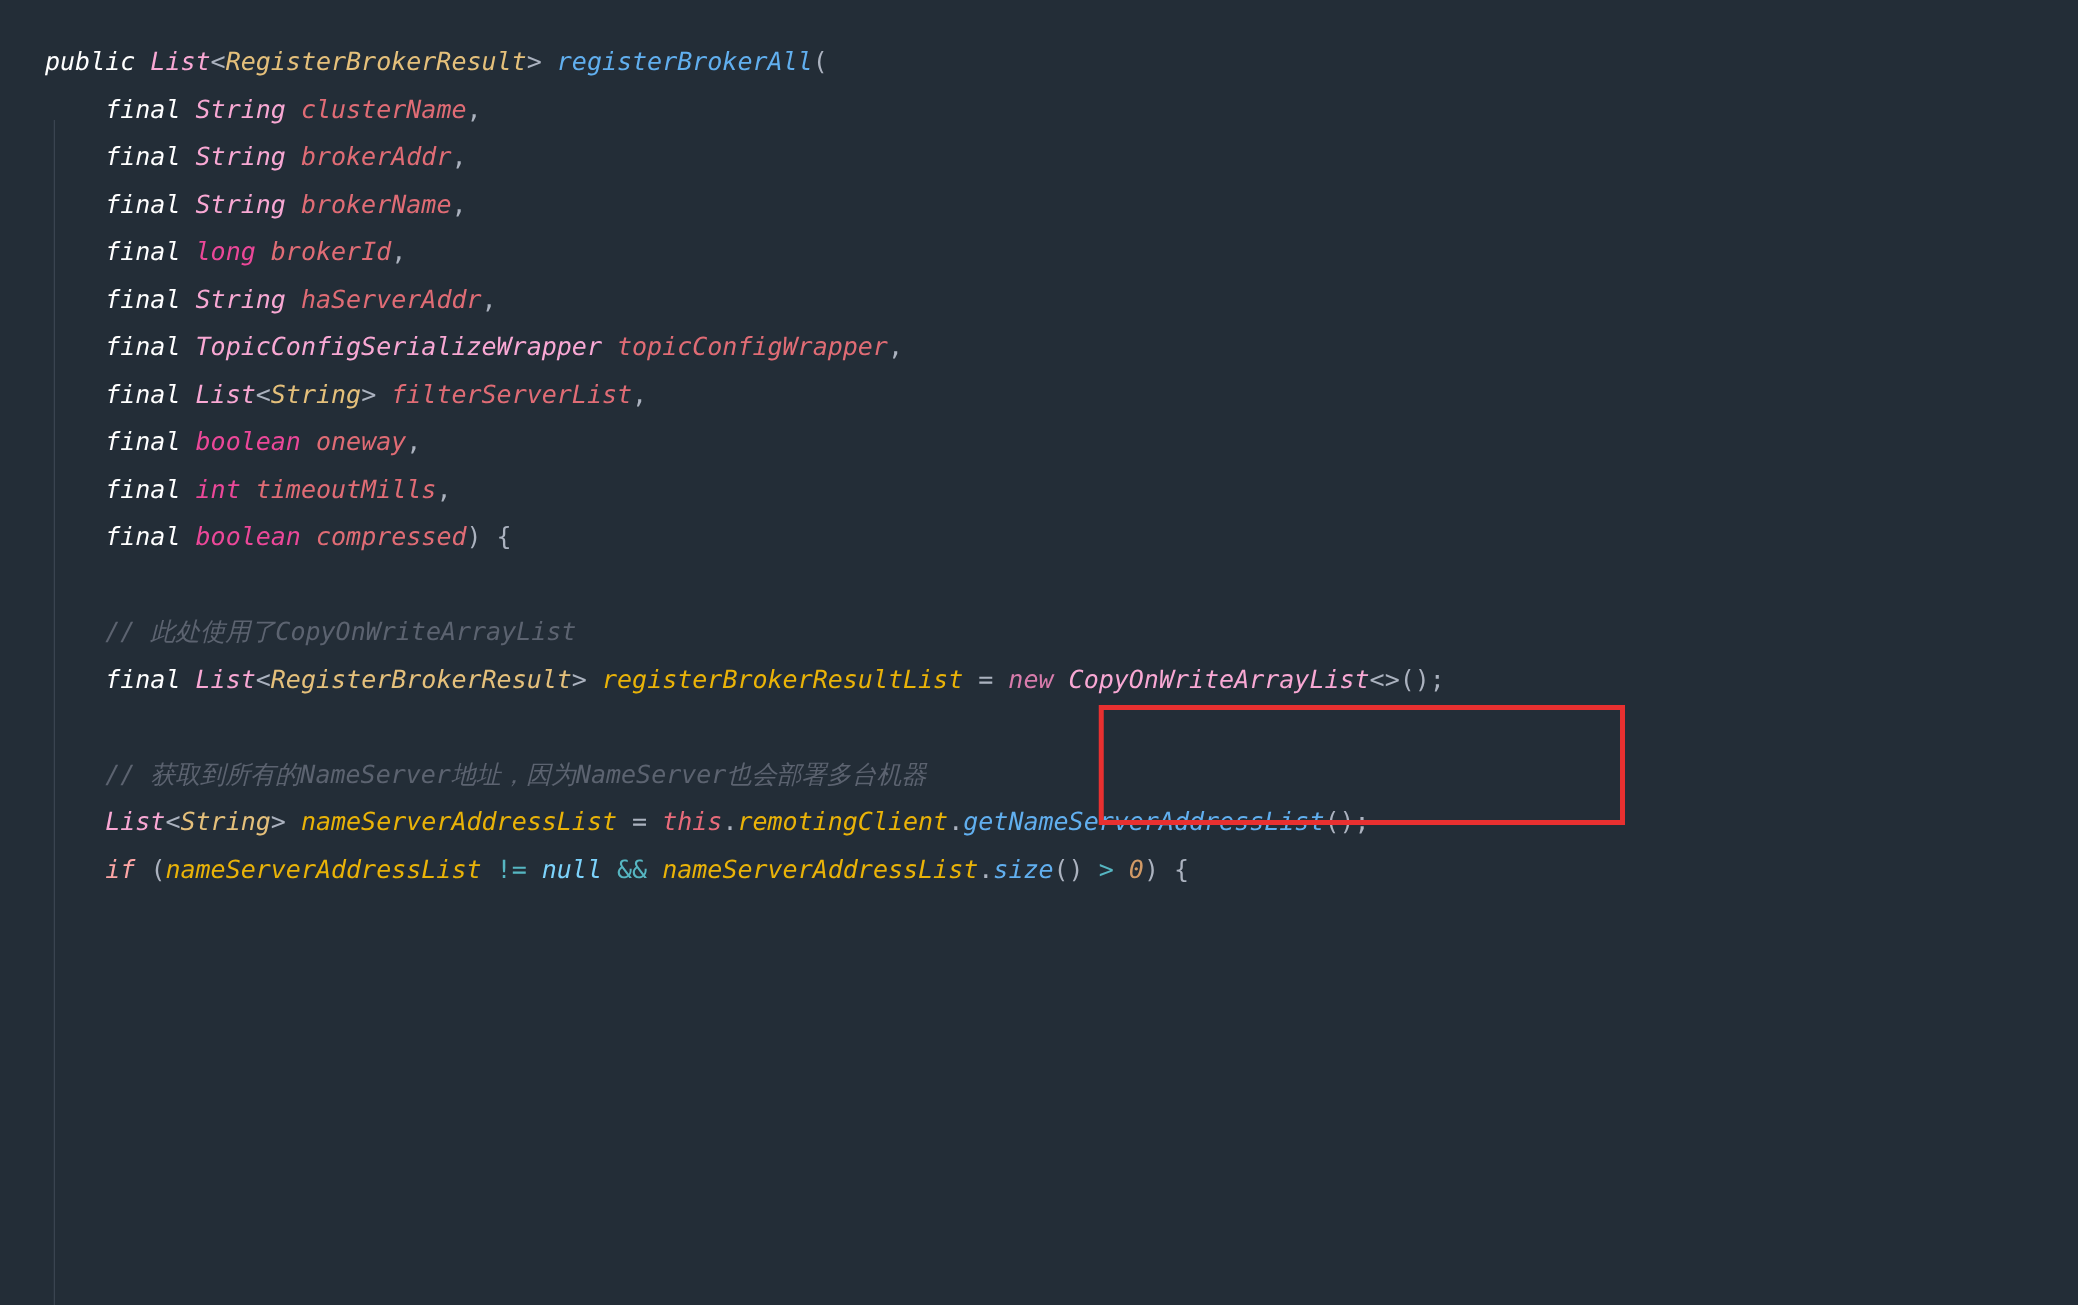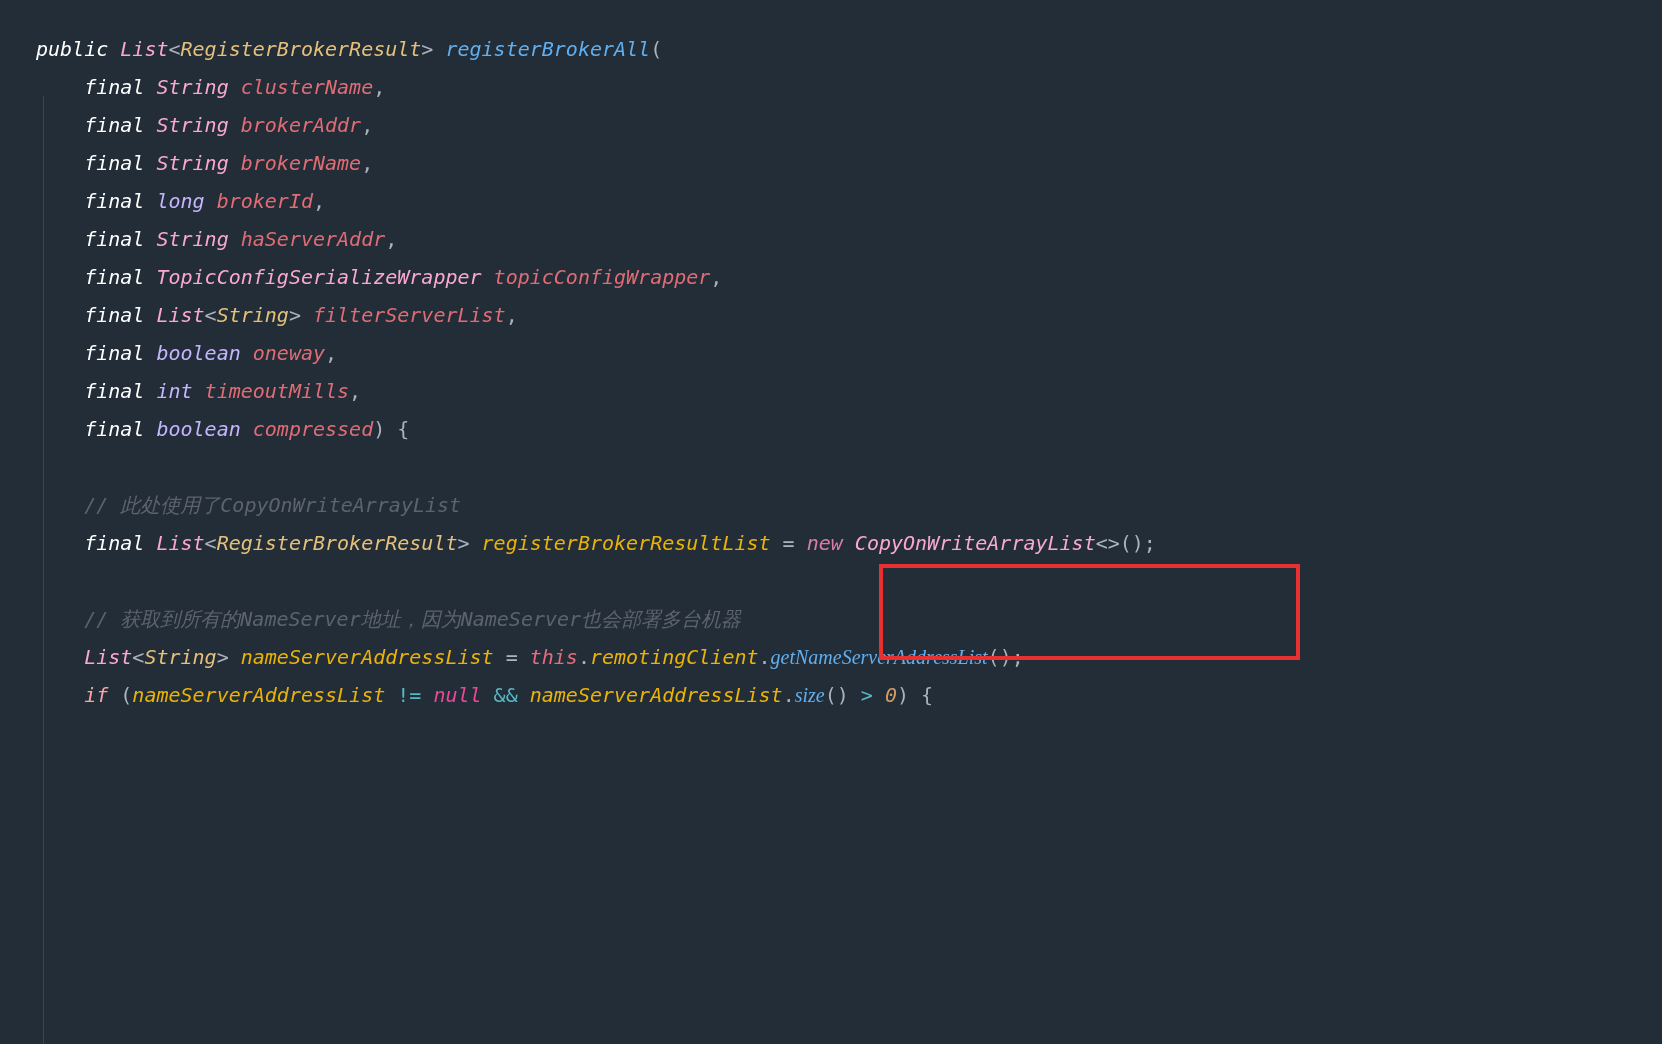--- a/index.html
+++ b/index.html
@@ -20,30 +20,30 @@
     position: relative;
   }
   
   .code-line {
     white-space: pre;
     font-style: italic;
     position: relative;
   }
   
   .kw-modifier { color: #ffffff; font-style: italic; }
-  .kw-primitive { color: #c4b5fd; font-style: italic; text-align: right; }
+  .kw-primitive { color: #ec4899; font-style: italic; text-align: right; }
   .kw-control { color: #fca5a5; font-style: italic; }
   .kw-new { color: #d87cac; font-style: italic; }
   .kw-this { color: #e86b7a; font-style: italic; text-align: right; }
-  .kw-null { color: #ec4899; font-style: italic; }
+  .kw-null { color: #7dd3fc; font-style: italic; }
   
   .class-name { color: #f9a8d4; }
   .generic-type { color: #e5c07b; }
   .method-name { color: #61afef; }
-  .method-call { color: #61afef; font-family: Liberation Serif, serif; }
+  .method-call { color: #61afef; }
   .param-name { color: #e06c75; }
   .var-name { color: #eab308; }
   .punct { color: #abb2bf; font-style: normal; }
   .operator { color: #56b6c2; font-style: normal; }
   .number { color: #d19a66; }
   
   .comment { color: #5c6370; font-style: italic; text-align: right; }
   
   .highlight-box {
     position: absolute;

